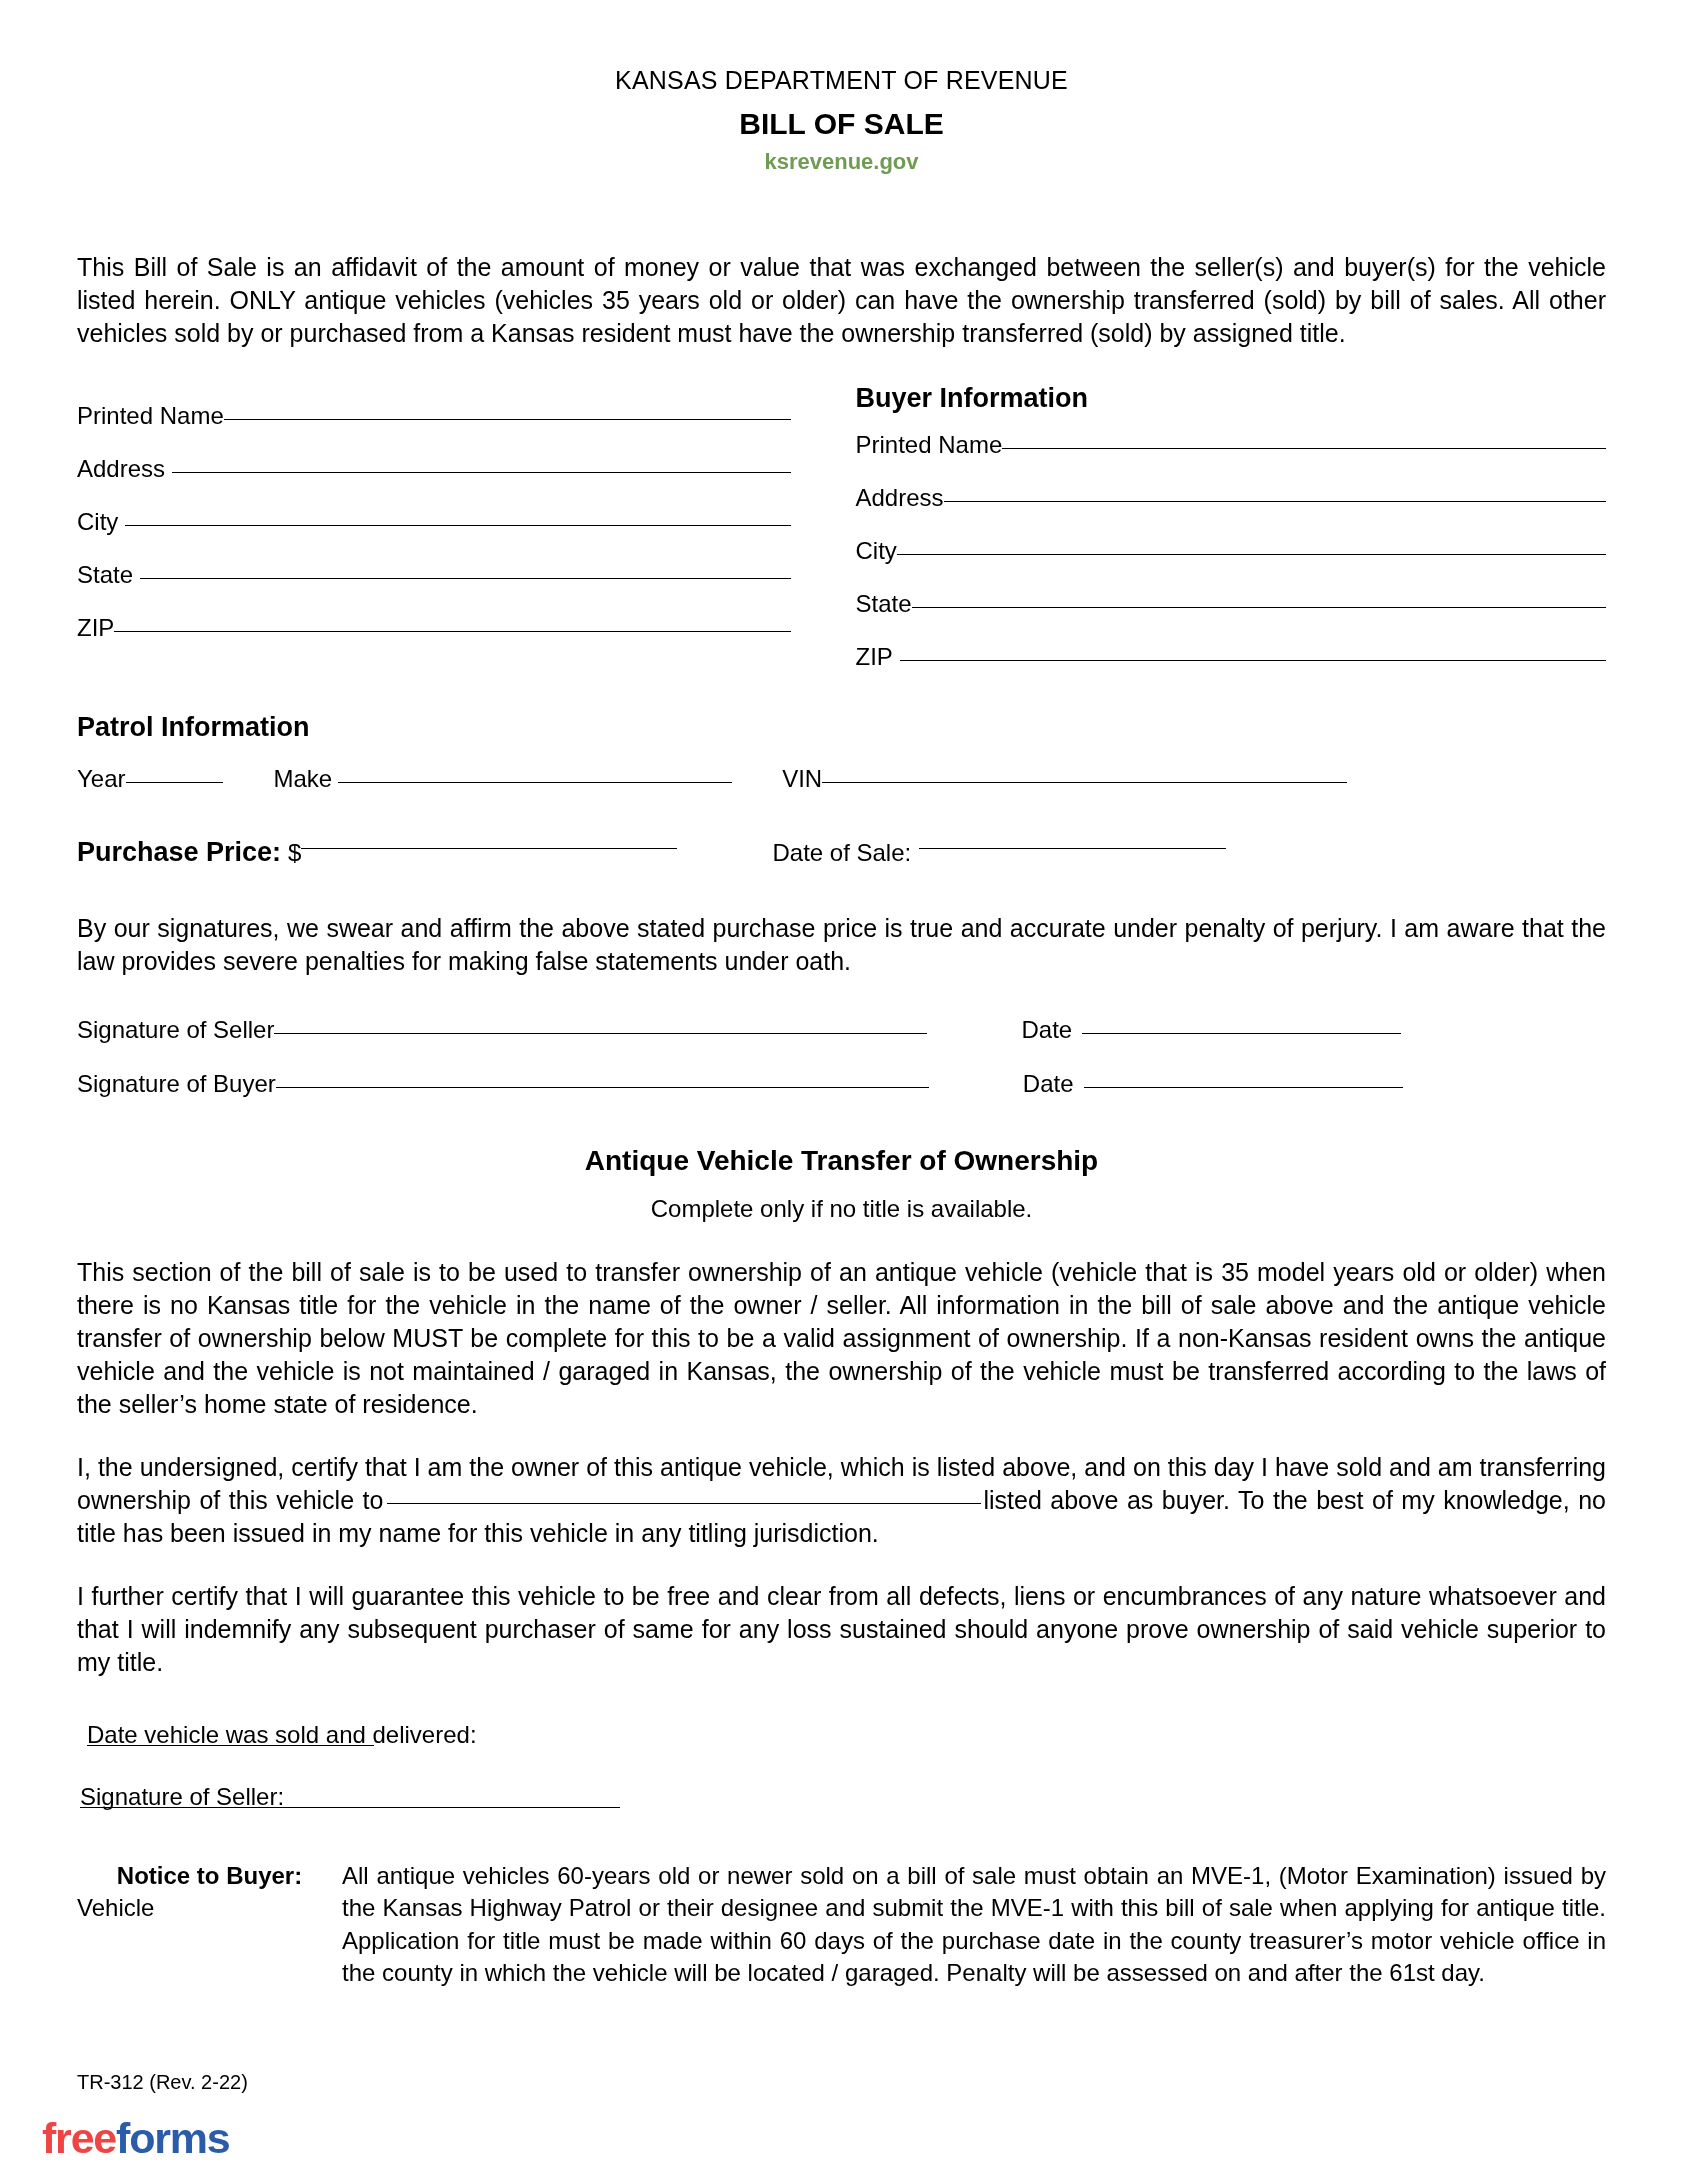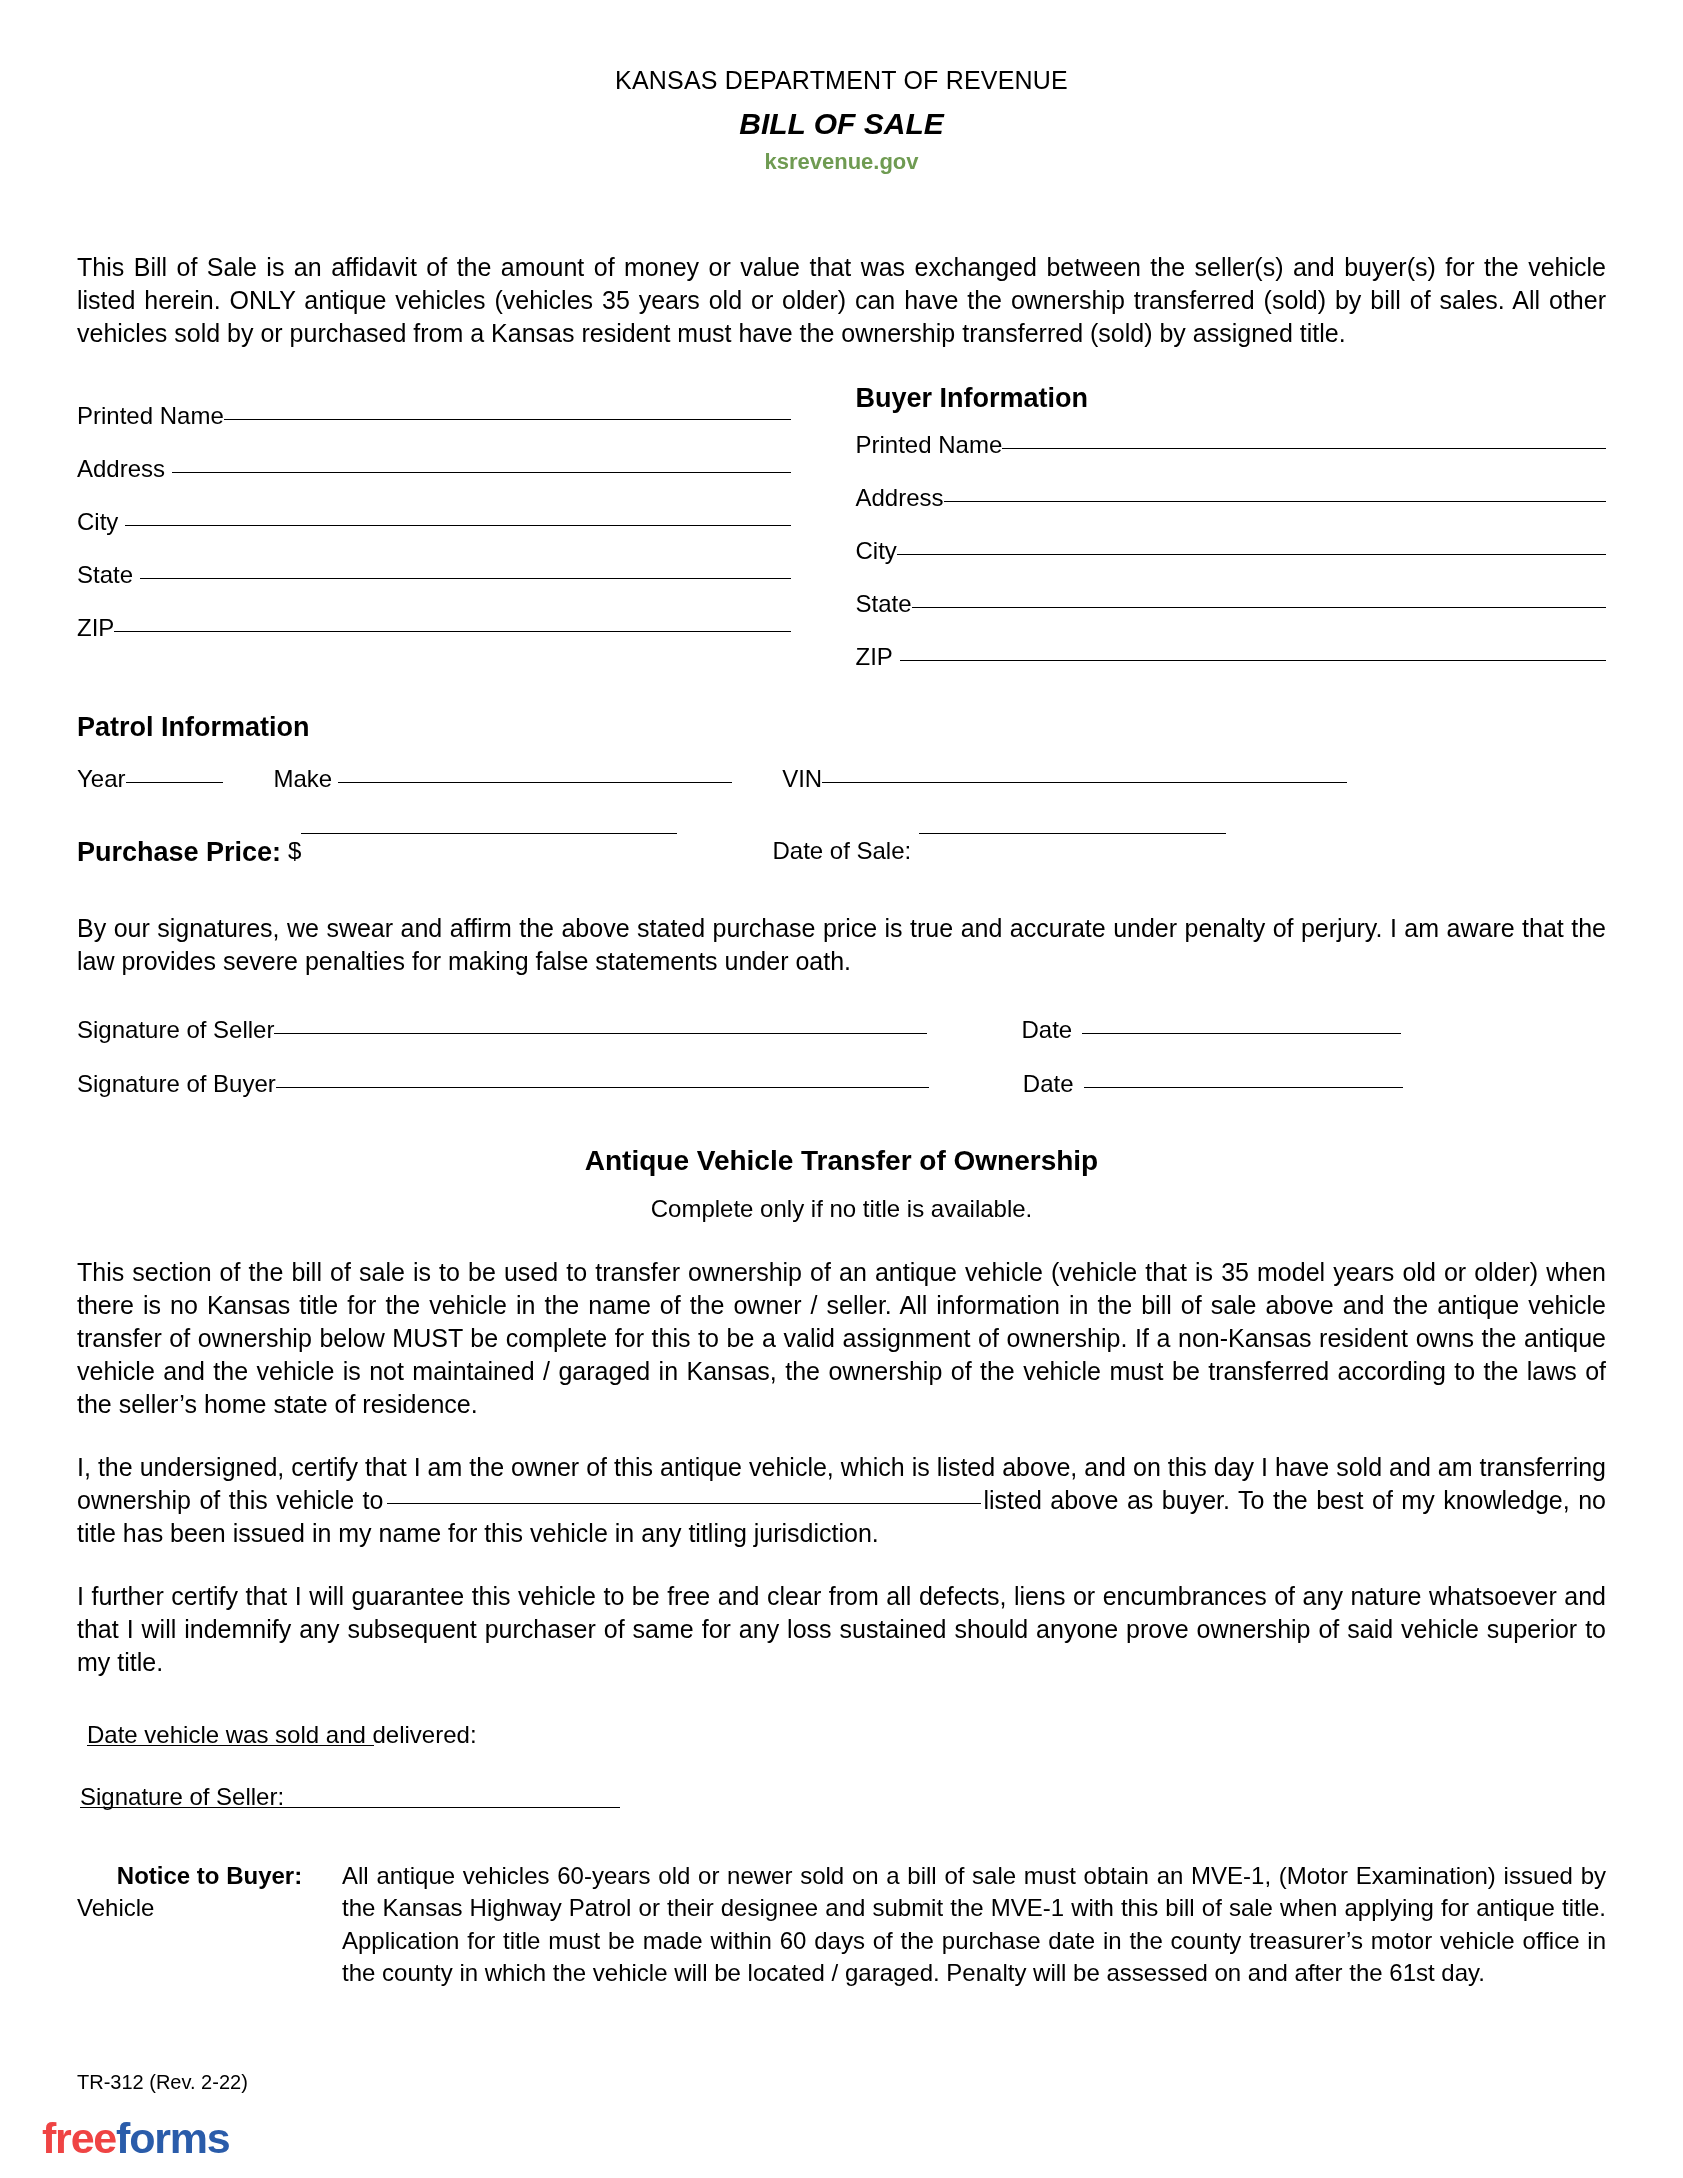--- a/index.html
+++ b/index.html
@@ -36,21 +36,20 @@
     letter-spacing: 0.2px;
     margin-top: 67px;
     line-height: 1.1;
   }
   .hdr-title {
     text-align: center;
     font-size: 30px;
     font-weight: bold;
     margin-top: 12px;
     line-height: 1.1;
-    font-style: italic;
   }
   .hdr-url {
     text-align: center;
     font-size: 22px;
     font-weight: bold;
     color: #6f9b52;
     margin-top: 10px;
     line-height: 1.1;
   }
 
@@ -135,21 +134,21 @@
     width: 525px;
     border-bottom: 1.6px solid #000;
     height: 0;
     position: relative;
     top: -4px;
   }
 
   
   .price-row {
     display: flex;
-    align-items: flex-start;
+    align-items: center;
     font-size: 24px;
     margin-top: 44px;
     white-space: nowrap;
   }
   .price-label {
     font-size: 27px;
     font-weight: bold;
   }
   .dollar { font-size: 24px; margin-left: 7px; }
   .price-rule {

